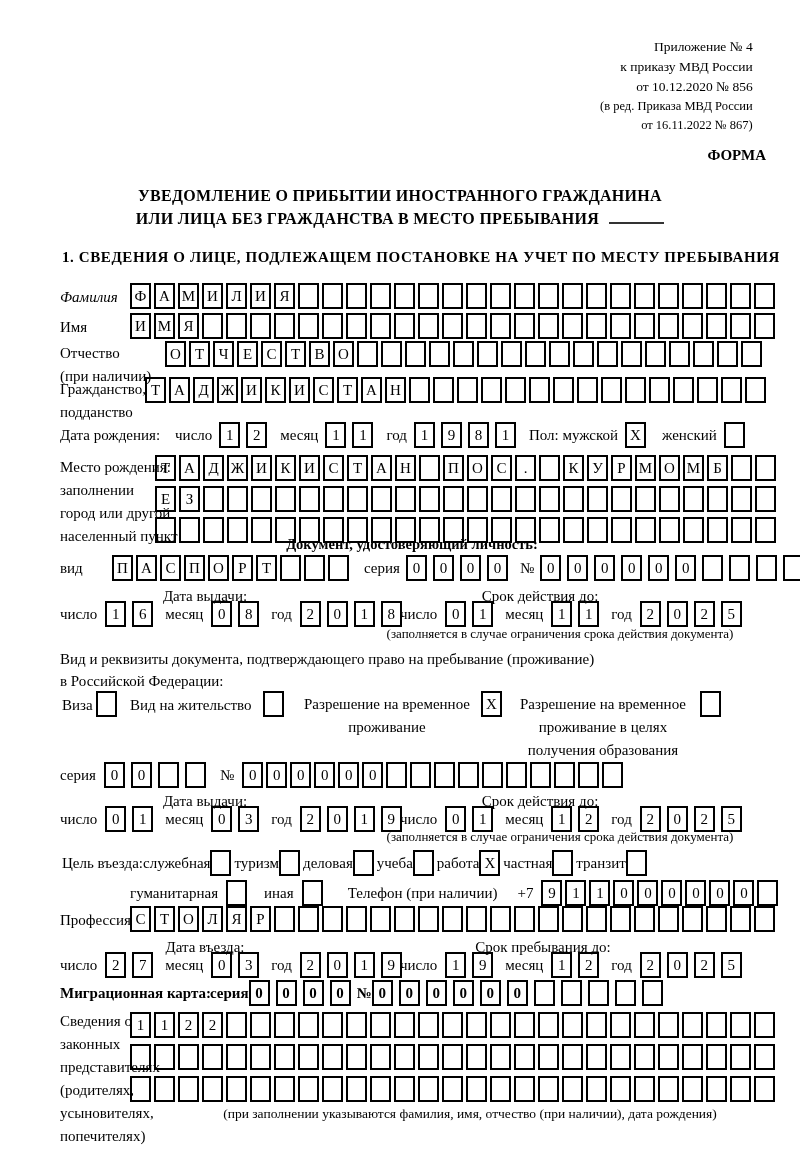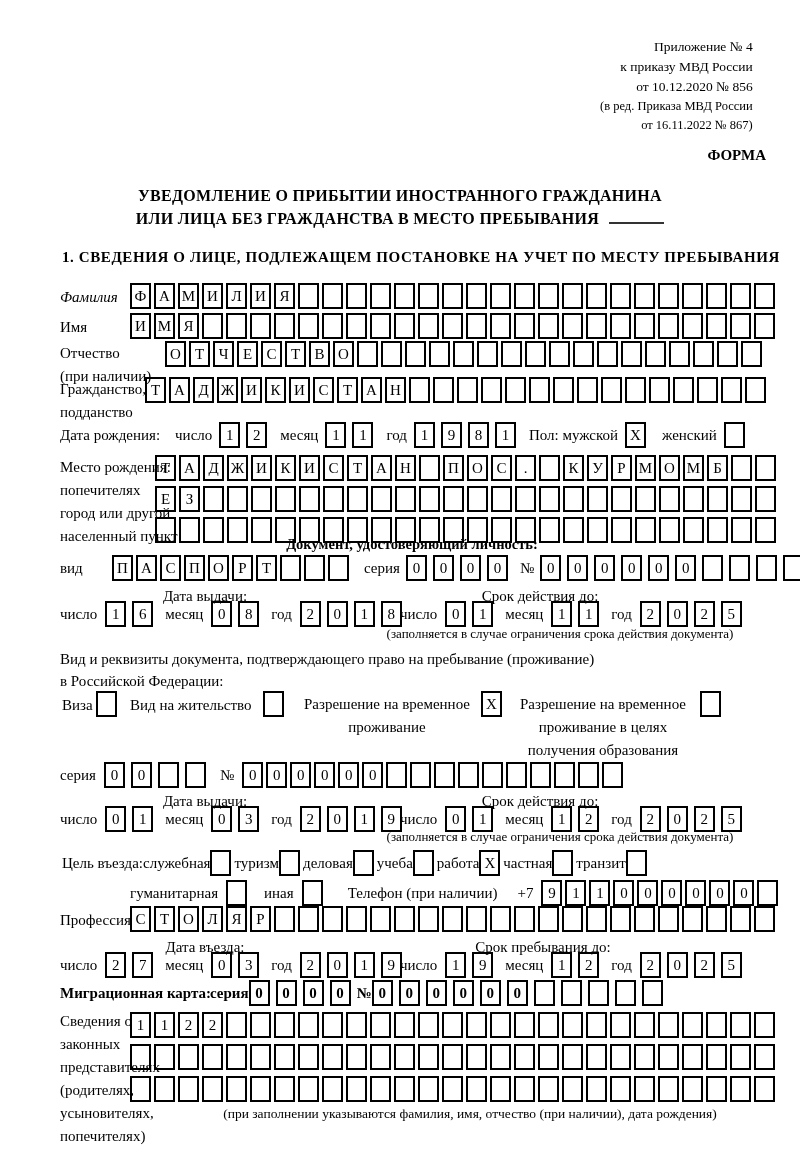--- a/index.html
+++ b/index.html
@@ -203,21 +203,21 @@
         <span class="cell">X</span>
       </span>
     <span class="lbl" style="margin-left:6px;">женский</span>
     <span class="cells">
         <span class="cell"></span>
       </span>
   </div>
 
   <div class="abs lblcol" style="left:60px;top:456px;">
     <div>Место рождения:</div>
-    <div>попечителях</div>
+    <div>заполнении</div>
     <div>город или другой</div>
     <div>населенный пункт</div>
   </div>
   <div class="abs cells" style="left:155px;top:455px;">
       <span class="cell">Т</span>
       <span class="cell">А</span>
       <span class="cell">Д</span>
       <span class="cell">Ж</span>
       <span class="cell">И</span>
       <span class="cell">К</span>

